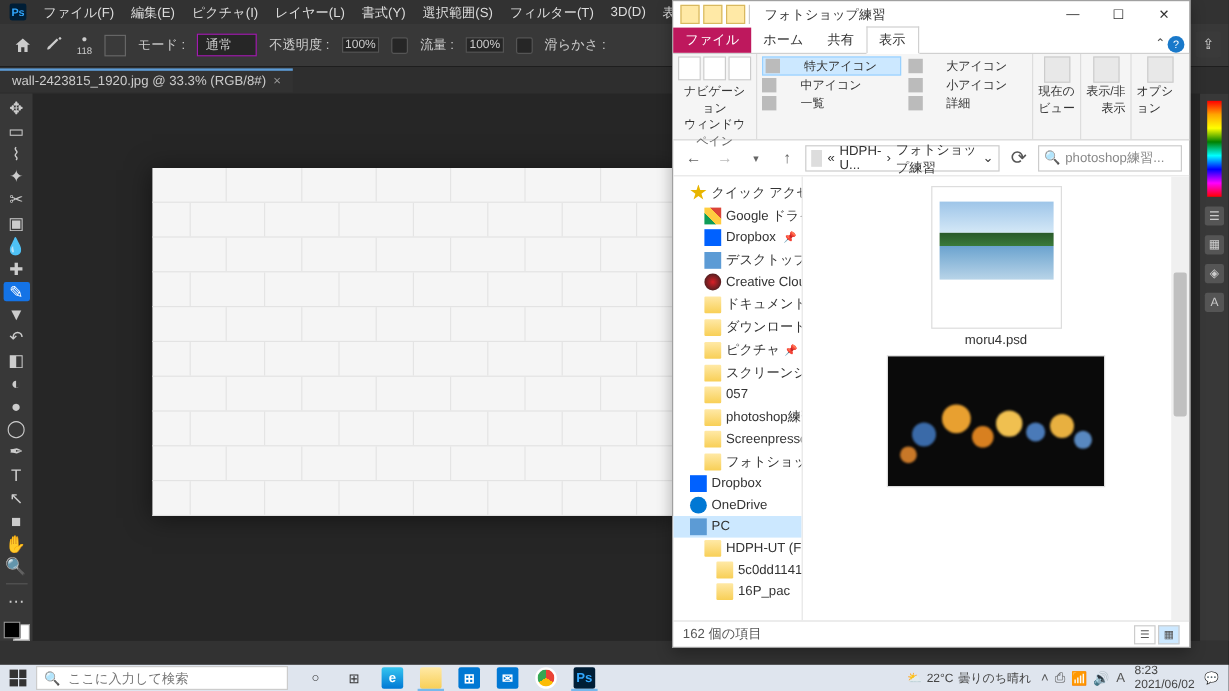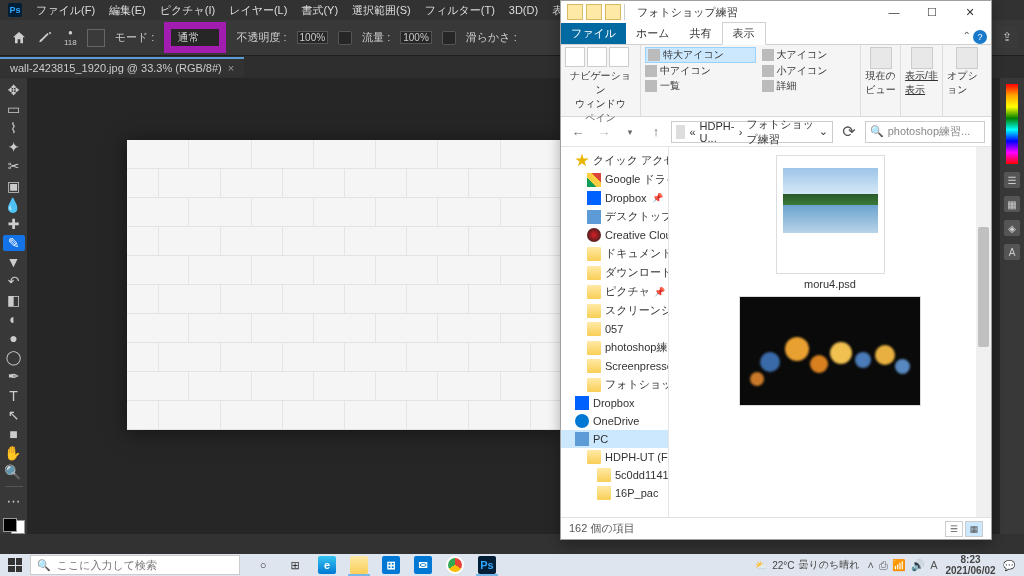--- a/index.html
+++ b/index.html
@@ -7,21 +7,21 @@
 
 
 .ps-window { position:absolute; left:0; top:0; width:1024px; height:576px; background:#323232; }
 .ps-menu { height:20px; background:#323232; display:flex; align-items:center; padding-left:8px; gap:14px; color:#ddd; font-size:11px; }
 .ps-menu span { cursor:default; }
 .ps-ps-icon { width:14px; height:14px; background:#001e36; color:#31a8ff; display:flex; align-items:center; justify-content:center; font-size:9px; font-weight:bold; border-radius:2px; }
 .ps-options { height:36px; background:#383838; border-bottom:1px solid #1e1e1e; display:flex; align-items:center; gap:10px; padding:0 10px; color:#ccc; font-size:11px; }
 .ps-home-icon { width:18px; height:18px; display:flex; align-items:center; justify-content:center; }
 .ps-brush-icon svg { width:16px; }
 .ps-num { display:flex; flex-direction:column; align-items:center; font-size:8px; gap:1px; color:#ccc;}
-.ps-select { background:#262626; border:7px solid #a21caf; padding:1px 20px 1px 6px; font-size:11px; color:#ccc; position:relative;}
+.ps-select { background:#262626; border:1px solid #a21caf; padding:1px 20px 1px 6px; font-size:11px; color:#ccc; position:relative;}
 .ps-spin { background:#262626; border:1px solid #555; padding:0 2px; font-size:10px; }
 .ps-check { width:14px; height:14px; border:1px solid #555; background:#262626; border-radius:2px;}
 .ps-tab { height:22px; background:#2e2e2e; display:flex; align-items:center; }
 .ps-tab-item { padding:3px 10px; background:#323232; color:#ccc; font-size:11px; display:flex; gap:6px; border-top:2px solid #5c9bd5;}
 .ps-tab-x { color:#999; cursor:pointer; }
 .ps-body { position:absolute; left:27px; top:78px; right:0; bottom:42px; background:#262626; }
 .ps-canvas { position:absolute; left:100px; top:62px; width:436px; height:290px; background:#f5f5f5; box-shadow:0 2px 20px rgba(0,0,0,.5);}
 .brick-row { height:10%; width:100%; display:flex; border-bottom:1px solid #e3e3e3;}
 .brick-row div { border-right:1px solid #e4e4e4; flex:1;}
 .brick-row.offset div:first-child { flex:0.5;}
@@ -44,29 +44,29 @@
 
 .explorer { position:absolute; left:560px; top:0; width:432px; height:540px; background:#fff; border:1px solid #a0a0a0; box-shadow:0 4px 12px rgba(0,0,0,.3); display:flex; flex-direction:column;}
 .ex-titlebar { height:22px; display:flex; align-items:center; padding:0 2px; font-size:11px; color:#333;}
 .ex-ticons { display:flex; gap:3px; padding:0 4px;}
 .ex-ticons span { width:16px; height:16px; background:#ffe9a6; border:1px solid #d8b860; display:inline-block;}
 .ex-title { margin-left:8px; flex:1;}
 .ex-winbtns { display:flex;}
 .ex-winbtn { width:38px; height:22px; display:flex; align-items:center; justify-content:center; font-size:11px; color:#333;}
 .ex-ribbon-tabs{ height:22px; display:flex; align-items:flex-end; font-size:11px; border-bottom:1px solid #d0d0d0;}
 .ex-rtab { padding:3px 10px; color:#333;}
-.ex-rtab.file { background:#0369a1; color:#fff;}
+.ex-rtab.file { background:#be185d; color:#fff;}
 .ex-rtab.active { border:1px solid #d0d0d0; border-bottom:1px solid #fff; margin-bottom:-1px; background:#fff;}
 .ex-ribbon { height:72px; background:#f5f5f5; border-bottom:1px solid #d8d8d8; display:flex; font-size:10px; color:#333;}
 .ex-rgroup { border-right:1px solid #ddd; padding:2px 4px; display:flex; flex-direction:column; }
 .ex-rgroup-label { text-align:center; font-size:10px; color:#666; margin-top:auto;}
 .ex-nav-pane-icons { display:flex; gap:2px;}
 .ex-nav-pane-icons span{ width:20px; height:20px; border:1px solid #ccc; background:#fff; display:inline-block;}
 .ex-layout-grid { display:grid; grid-template-columns:auto auto; gap:1px 6px; font-size:10px;}
-.ex-layout-grid div{display:flex;align-items:center;gap:3px;text-align:right;}
+.ex-layout-grid div{display:flex;align-items:center;gap:20px;text-align:right;}
 .ex-lay-ico{width:12px;height:12px;background:#bbb;display:inline-block;}
 .ex-lay-sel{background:#cce8ff;border:1px solid #99d1ff;padding:0 2px;}
 .ex-addr { height:30px; display:flex; align-items:center; gap:4px; padding:0 6px; border-bottom:1px solid #e5e5e5;}
 .ex-navarrow { width:22px; height:22px; display:flex; align-items:center; justify-content:center; color:#666; font-size:13px;}
 .ex-addr-box { flex:1; height:22px; border:1px solid #ccc; display:flex; align-items:center; font-size:11px; padding:0 4px; gap:4px; color:#333;}
 .ex-addr-pc{width:14px;height:14px;background:#ddd;}
 .ex-refresh { width:24px; height:22px; display:flex;align-items:center;justify-content:center;color:#555;}
 .ex-search { width:120px; height:22px; border:1px solid #ccc; font-size:11px; padding:0 4px; display:flex; align-items:center; color:#888; gap:4px;}
 .ex-body { flex:1; display:flex; overflow:hidden;}
 .ex-side { width:108px; border-right:1px solid #e5e5e5; overflow-y:auto; font-size:11px; padding:4px 0;}
@@ -109,21 +109,21 @@
 .tb-win { width:14px; height:14px; display:grid; grid-template:1fr 1fr/1fr 1fr; gap:1px;}
 .tb-win span{background:#333;}
 .tb-search { width:210px; height:20px; background:#fff; border:1px solid #ccc; display:flex; align-items:center; gap:6px; padding:0 6px; color:#777;}
 .tb-btn { width:30px; height:22px; display:flex; align-items:center; justify-content:center; position:relative;}
 .tb-btn.active::after{content:"";position:absolute;bottom:0;left:4px;right:4px;height:2px;background:#76b9ed;}
 .tb-icons { display:flex; gap:2px; margin-left:8px;}
 .tb-app-ico{width:18px;height:18px;border-radius:2px;display:flex;align-items:center;justify-content:center;font-size:11px;font-weight:bold;}
 .tb-right { margin-left:auto; display:flex; align-items:center; gap:8px; padding-right:8px; font-size:10px; color:#444;}
 .tb-weather{display:flex;align-items:center;gap:4px;}
 .tb-tray{display:flex;gap:5px;font-size:11px;color:#555;}
-.tb-time{text-align:center;line-height:1.1;font-weight:bold;}
+.tb-time{text-align:left;line-height:1.1;}
 </style>
 </head>
 <body>
 
 <div class="ps-window">
   <div class="ps-menu">
     <span class="ps-ps-icon">Ps</span>
     <span>ファイル(F)</span>
     <span>編集(E)</span>
     <span>ピクチャ(I)</span>
@@ -338,21 +338,21 @@
     <div class="ex-rtab">ホーム</div>
     <div class="ex-rtab">共有</div>
     <div class="ex-rtab active">表示</div>
     <div style="margin-left:auto;display:flex;gap:2px;padding-right:4px;">
       <span style="font-size:10px;color:#555;">⌃</span>
       <span style="width:14px;height:14px;background:#1979ca;color:#fff;border-radius:50%;font-size:9px;display:flex;align-items:center;justify-content:center;">?</span>
     </div>
   </div>
 
   <div class="ex-ribbon">
-    <div class="ex-rgroup" style="width:80px;">
+    <div class="ex-rgroup" style="width:70px;">
       <div class="ex-nav-pane-icons">
           <span></span>
           <span></span>
           <span></span>
         </div>
       <div style="white-space:pre-line;text-align:center;font-size:10px;margin-top:2px;">ナビゲーション
 ウィンドウ</div>
       <div class="ex-rgroup-label">ペイン</div>
     </div>
     <div class="ex-rgroup" style="flex:1;">
@@ -383,21 +383,21 @@
           </div>
       </div>
     </div>
     <div class="ex-rgroup" style="width:40px;align-items:center;">
       <span style="width:22px;height:22px;background:#e8e8e8;border:1px solid #ccc;"></span>
       <div style="white-space:pre-line;text-align:center;">現在の
 ビュー</div>
     </div>
     <div class="ex-rgroup" style="width:42px;align-items:center;">
       <span style="width:22px;height:22px;background:#e8e8e8;border:1px solid #ccc;"></span>
-      <div style="white-space:pre-line;text-align:left;text-decoration:underline;">表示/非
+      <div style="white-space:pre-line;text-align:right;">表示/非
 表示</div>
     </div>
     <div class="ex-rgroup" style="width:48px;align-items:center;border-right:none;">
       <span style="width:22px;height:22px;background:#e8e8e8;border:1px solid #ccc;"></span>
       <div>オプション</div>
     </div>
   </div>
 
   <div class="ex-addr">
     <div class="ex-navarrow">←</div>

